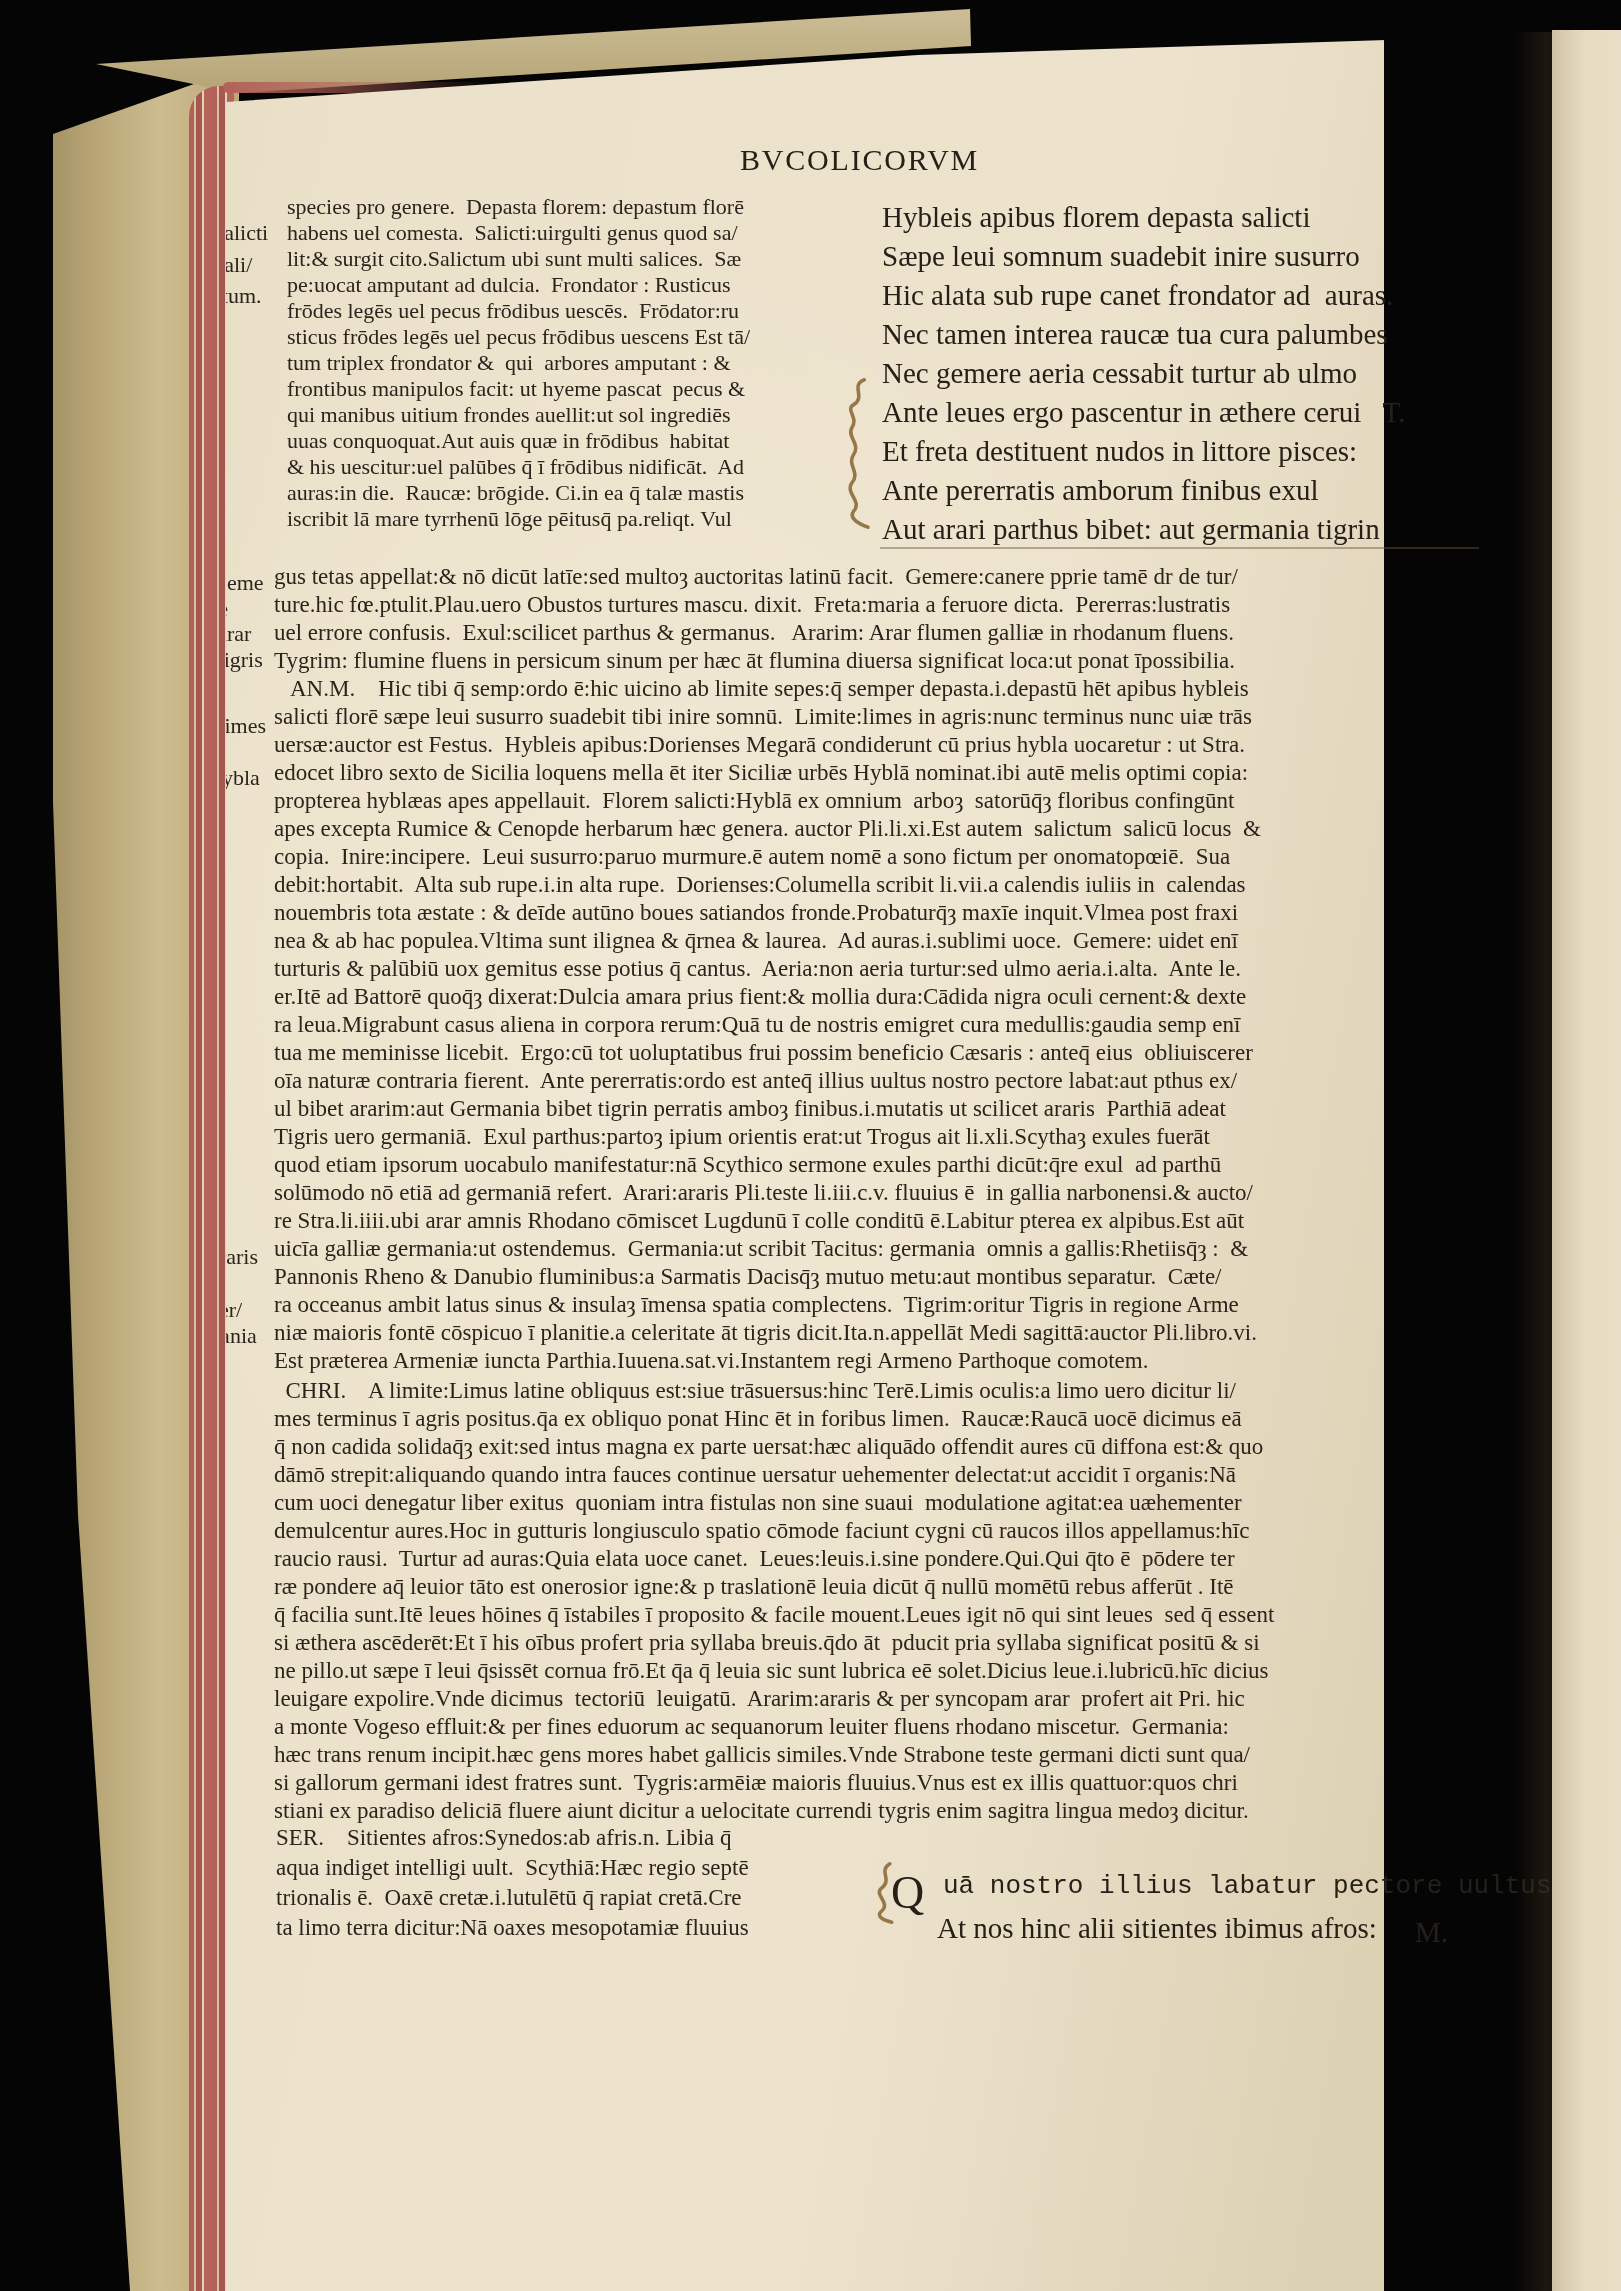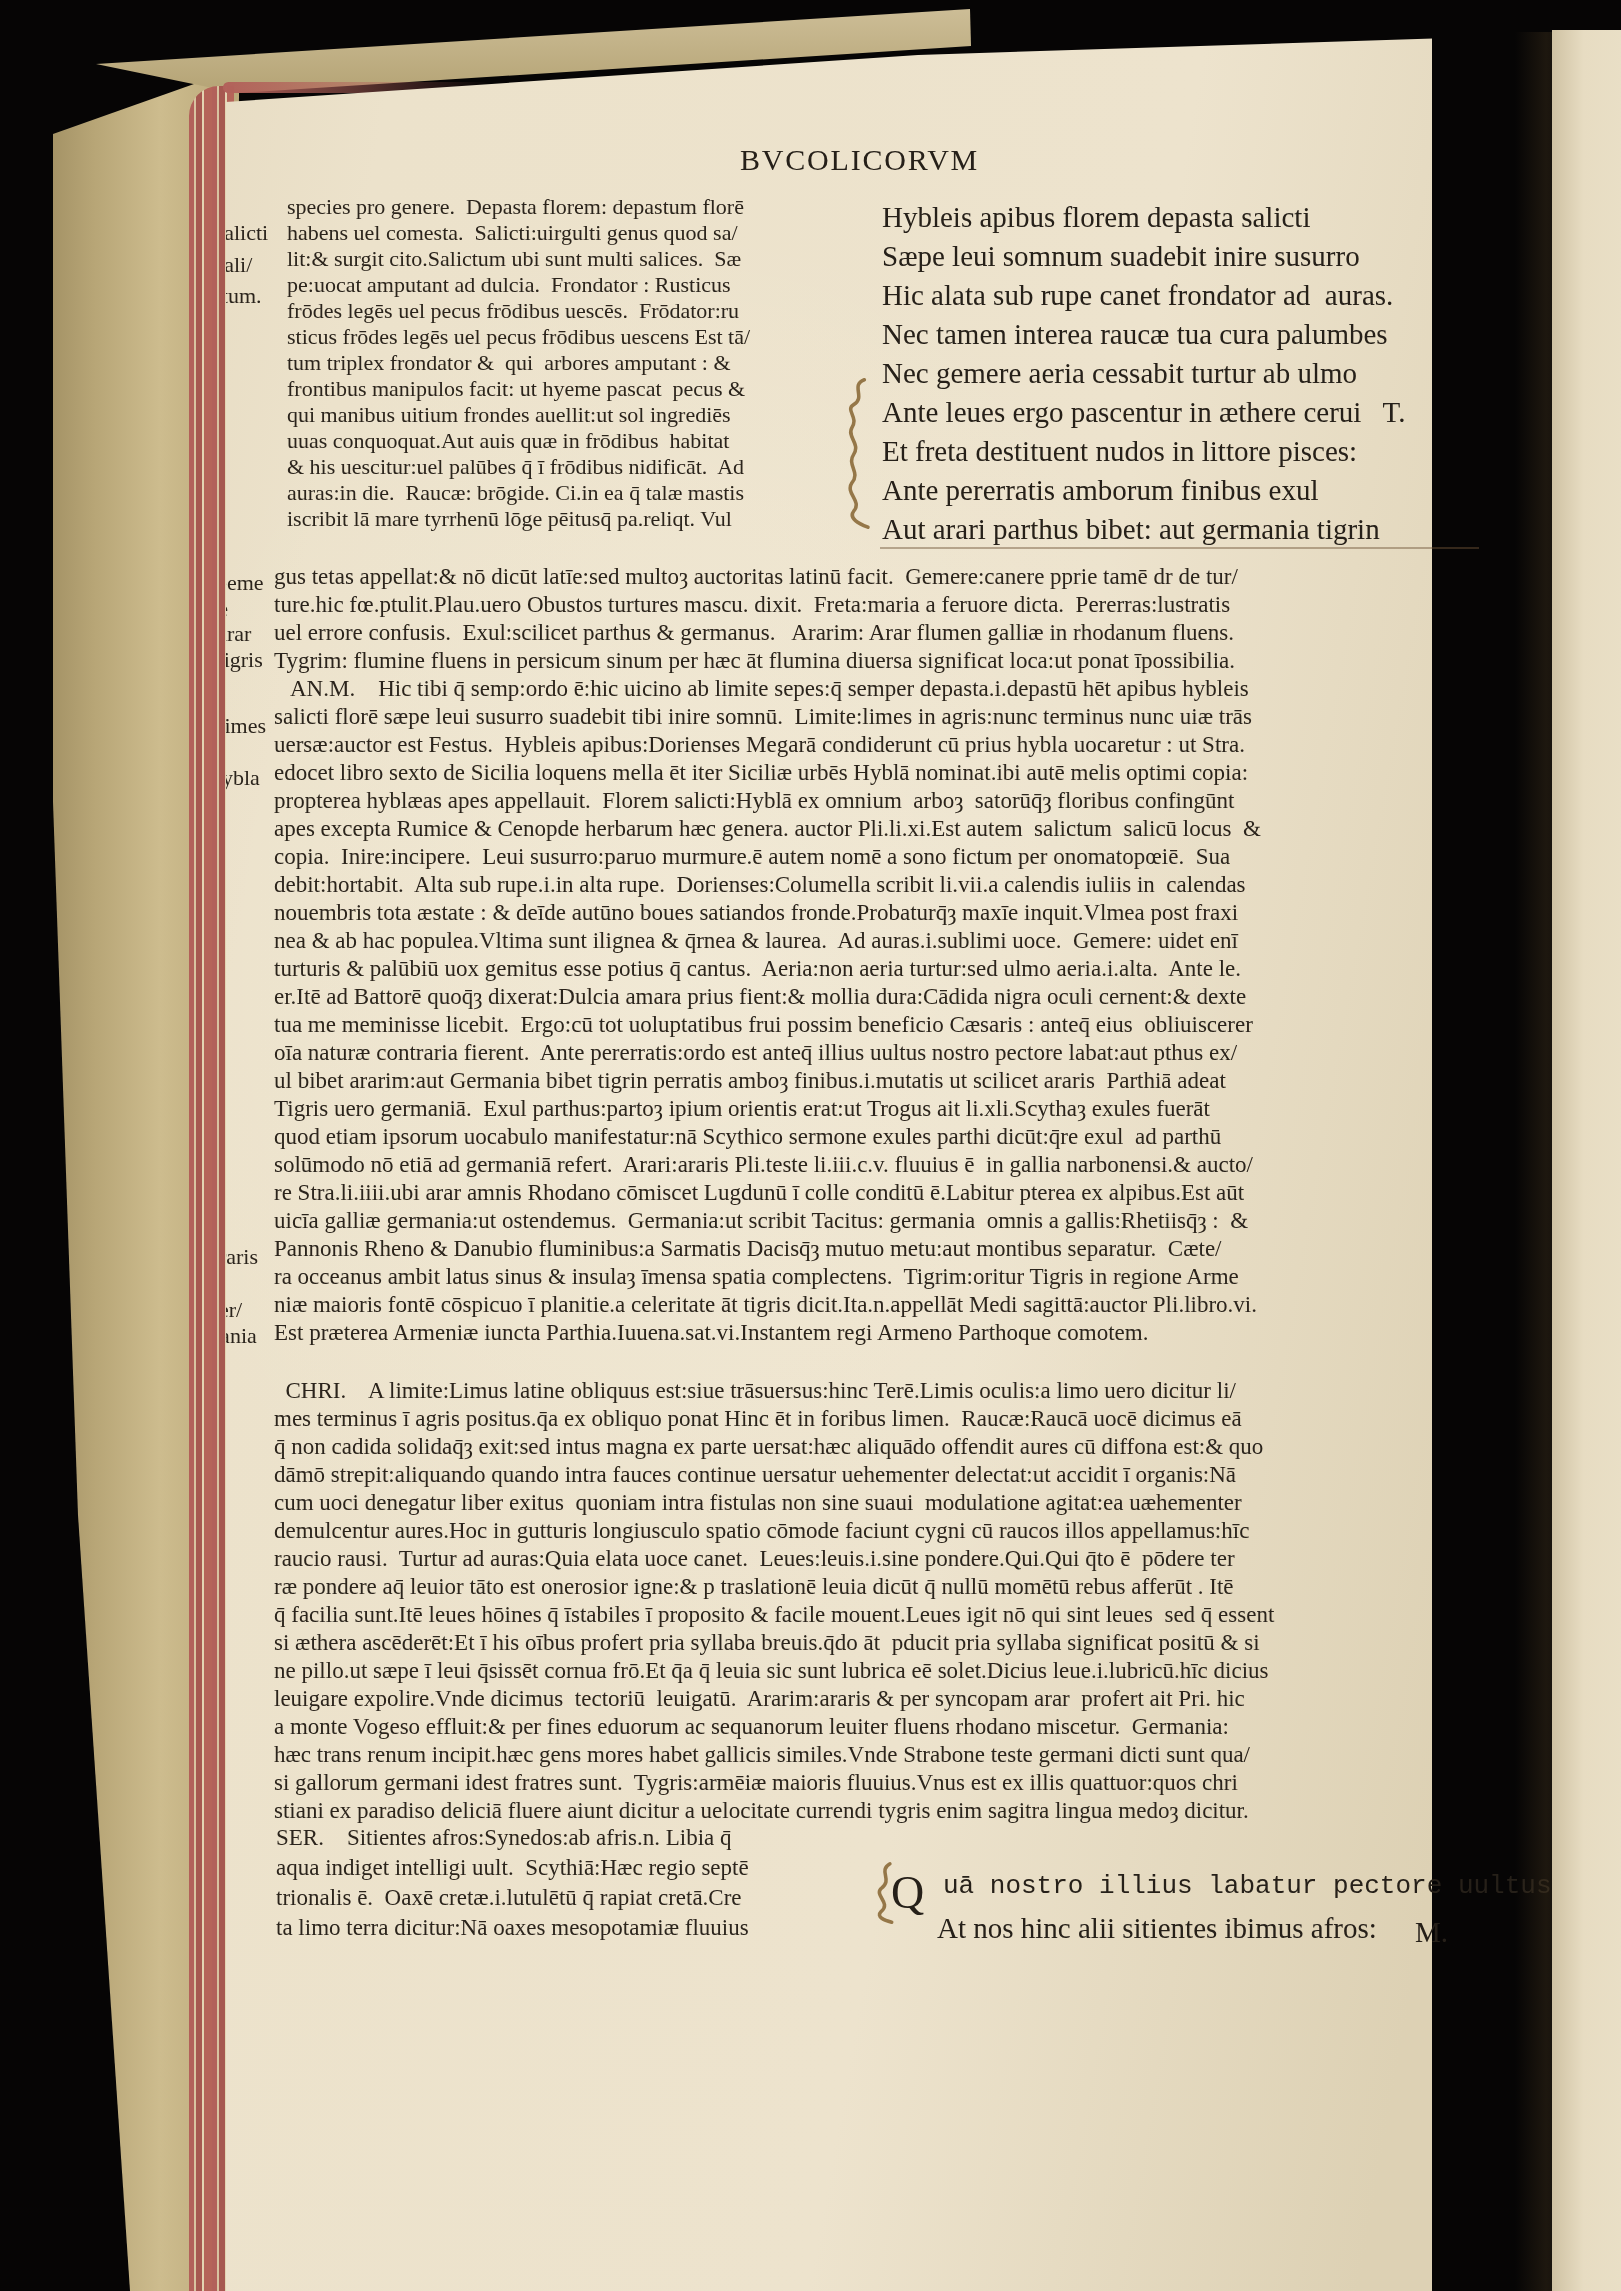--- a/index.html
+++ b/index.html
@@ -19,21 +19,21 @@
   .red-edge{left:189px;top:86px;width:45px;height:2205px;border-top-left-radius:30px;
     background:repeating-linear-gradient(90deg,#b2615a 0 5.3px,#d8c3a0 5.3px 7.1px,#a65850 7.1px 13.4px,#e3d4b2 13.4px 15px,#b56459 15px 23px);}
   .red-edge-top{left:223px;top:82px;width:267px;height:10.7px;border-radius:5.3px;
     background:linear-gradient(to right,#b2615a,rgba(178,97,90,0));}
 
   
   .page{left:0;top:0;width:1384px;height:2291px;
     background:
       radial-gradient(ellipse 802px 1069px at 48% 42%, rgba(255,252,240,.25), rgba(0,0,0,0) 70%),
       linear-gradient(100deg,#e2d6bb,#ece2cb 22%,#ede3cd 66%,#ddd1b4 96%);
-    clip-path:polygon(226px 102px,918px 55px,1572px 34px,1622px 46px,1622px 2291px,226px 2291px);padding-left:48px;}
+    clip-path:polygon(226px 102px,918px 55px,1572px 34px,1622px 46px,1622px 2291px,226px 2291px);}
 
   
   .crease{left:1515px;top:32px;width:52px;height:2259px;
     background:linear-gradient(to right,rgba(90,70,40,0),rgba(90,70,40,.28) 60%,rgba(90,70,40,.12));}
   .next-page{left:1552px;top:30px;width:70px;height:2261px;overflow:hidden;
     background:linear-gradient(to right,#cfc2a3,#e7dcc2 45%,#e9dfc6);}
 
   
   .tx{color:#2b241c;}
   .ln{position:static;display:block;white-space:pre;}
@@ -124,20 +124,21 @@
         <div class="ln">uersæ:auctor est Festus.  Hybleis apibus:Dorienses Megarā condiderunt cū prius hybla uocaretur : ut Stra.</div>
         <div class="ln">edocet libro sexto de Sicilia loquens mella ēt iter Siciliæ urbēs Hyblā nominat.ibi autē melis optimi copia:</div>
         <div class="ln">propterea hyblæas apes appellauit.  Florem salicti:Hyblā ex omnium  arboȝ  satorūq̄ȝ floribus confingūnt</div>
         <div class="ln">apes excepta Rumice &amp; Cenopde herbarum hæc genera. auctor Pli.li.xi.Est autem  salictum  salicū locus  &amp;</div>
         <div class="ln">copia.  Inire:incipere.  Leui susurro:paruo murmure.ē autem nomē a sono fictum per onomatopœiē.  Sua</div>
         <div class="ln">debit:hortabit.  Alta sub rupe.i.in alta rupe.  Dorienses:Columella scribit li.vii.a calendis iuliis in  calendas</div>
         <div class="ln">nouembris tota æstate : &amp; deīde autūno boues satiandos fronde.Probaturq̄ȝ maxīe inquit.Vlmea post fraxi</div>
         <div class="ln">nea &amp; ab hac populea.Vltima sunt ilignea &amp; q̄rnea &amp; laurea.  Ad auras.i.sublimi uoce.  Gemere: uidet enī</div>
         <div class="ln">turturis &amp; palūbiū uox gemitus esse potius q̄ cantus.  Aeria:non aeria turtur:sed ulmo aeria.i.alta.  Ante le.</div>
         <div class="ln">er.Itē ad Battorē quoq̄ȝ dixerat:Dulcia amara prius fient:&amp; mollia dura:Cādida nigra oculi cernent:&amp; dexte</div>
+        <div class="ln">ra leua.Migrabunt casus aliena in corpora rerum:Quā tu de nostris emigret cura medullis:gaudia semp enī</div>
         <div class="ln">tua me meminisse licebit.  Ergo:cū tot uoluptatibus frui possim beneficio Cæsaris : anteq̄ eius  obliuiscerer</div>
         <div class="ln">oīa naturæ contraria fierent.  Ante pererratis:ordo est anteq̄ illius uultus nostro pectore labat:aut pthus ex/</div>
         <div class="ln">ul bibet ararim:aut Germania bibet tigrin perratis amboȝ finibus.i.mutatis ut scilicet araris  Parthiā adeat</div>
         <div class="ln">Tigris uero germaniā.  Exul parthus:partoȝ ipium orientis erat:ut Trogus ait li.xli.Scythaȝ exules fuerāt</div>
         <div class="ln">quod etiam ipsorum uocabulo manifestatur:nā Scythico sermone exules parthi dicūt:q̄re exul  ad parthū</div>
         <div class="ln">solūmodo nō etiā ad germaniā refert.  Arari:araris Pli.teste li.iii.c.v. fluuius ē  in gallia narbonensi.&amp; aucto/</div>
         <div class="ln">re Stra.li.iiii.ubi arar amnis Rhodano cōmiscet Lugdunū ī colle conditū ē.Labitur pterea ex alpibus.Est aūt</div>
         <div class="ln">uicīa galliæ germania:ut ostendemus.  Germania:ut scribit Tacitus: germania  omnis a gallis:Rhetiisq̄ȝ :  &amp;</div>
         <div class="ln">Pannonis Rheno &amp; Danubio fluminibus:a Sarmatis Dacisq̄ȝ mutuo metu:aut montibus separatur.  Cæte/</div>
         <div class="ln">ra occeanus ambit latus sinus &amp; insulaȝ īmensa spatia complectens.  Tigrim:oritur Tigris in regione Arme</div>

